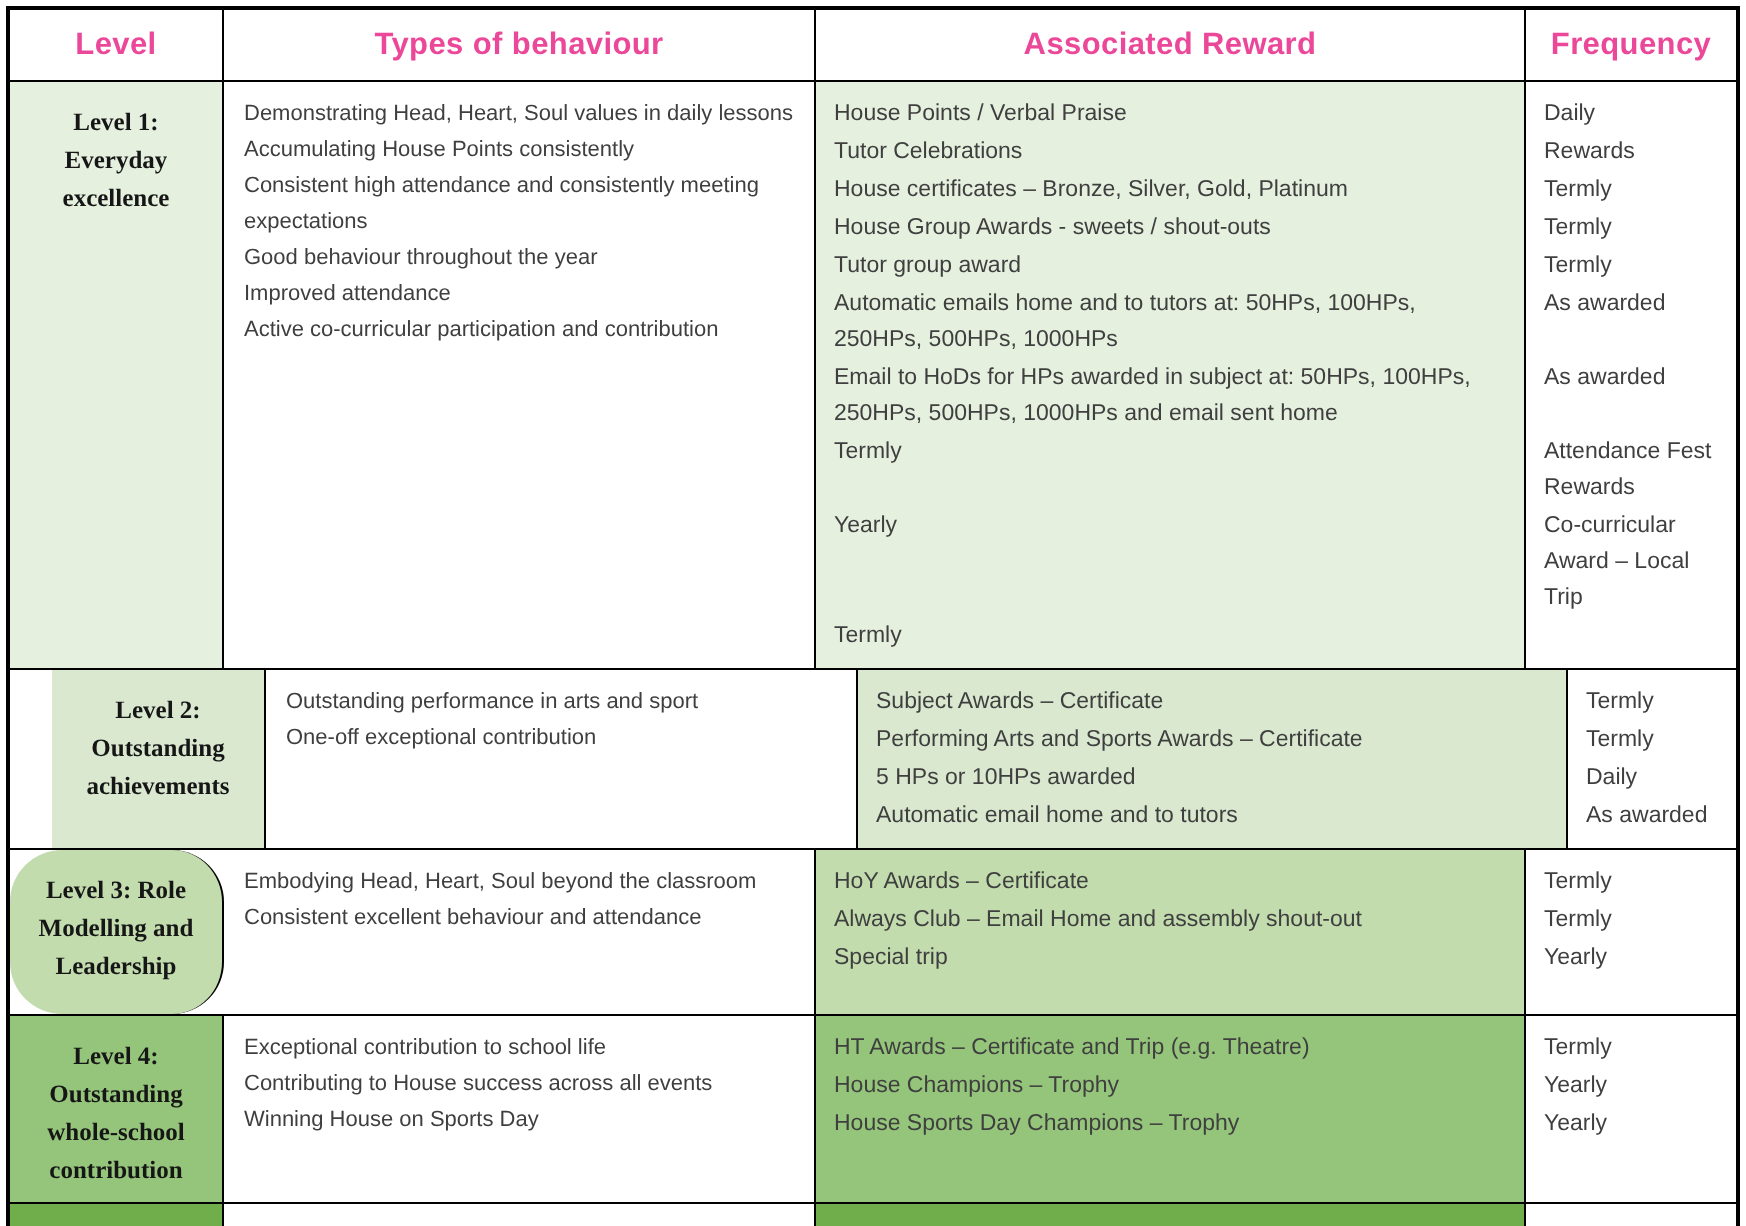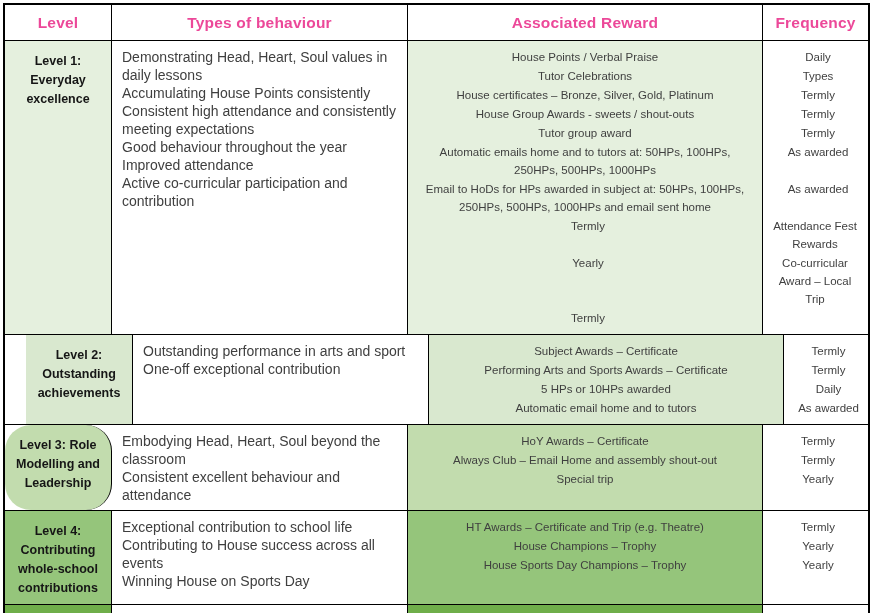--- a/index.html
+++ b/index.html
@@ -18,25 +18,25 @@
   .vline { border-right: 1px solid #000; }
   
   .trow { display: flex; border-top: 1px solid #000; align-items: stretch; }
   #tbody .trow:nth-child(1) { min-height: 240px; }
   #tbody .trow:nth-child(2) { min-height: 84px; padding-left: 21px; }
   #tbody .trow:nth-child(3) { min-height: 83px; }
   #tbody .trow:nth-child(4) { min-height: 88px; }
   #tbody .trow:nth-child(5) { min-height: 66px; }
   .level-cell { width: 107px; border-right: 1px solid #000;
     text-align: center; font-weight: bold; font-size: 12.5px; line-height: 19px;
-    color: #161616; padding: 11px 4px 6px; white-space: pre-line; }
+    color: #161616; padding: 11px 4px 6px; white-space: pre-line; font-family: Liberation Serif, serif; }
   .beh-cell { width: 296px; border-right: 1px solid #000; background: #fff;
-    padding: 7px 10px 6px; font-size: 14px; line-height: 18px; color: #3f3f3f; }
+    padding: 7px 10px 6px; font-size: 11px; line-height: 18px; color: #3f3f3f; }
   .beh-item { margin: 0; }
-  .rf { flex: 1; position: relative; text-align: center; }
+  .rf { flex: 1; position: relative; }
   .rf-bg-r { position: absolute; top: 0; bottom: 0; left: 0; width: 355px;
     border-right: 1px solid #000; }
   .rf-bg-f { position: absolute; top: 0; bottom: 0; left: 356px; right: 0;
     background: #fff; }
   .rf-grid { position: relative; display: grid; grid-template-columns: 355px 1fr;
     align-content: start; padding: 7px 0 6px; font-size: 11.5px; line-height: 18px;
     color: #3f3f3f; }
   .r-item { padding: 0 10px 1px 9px; }
   .f-item { padding: 0 4px 1px 9px; }
 </style>
@@ -62,21 +62,21 @@
           <div class="beh-item">Improved attendance</div>
           <div class="beh-item">Active co-curricular participation and contribution</div>
         </div>
         <div class="rf">
           <div class="rf-bg-r" style="background: rgb(229, 240, 222);"></div>
           <div class="rf-bg-f"></div>
           <div class="rf-grid">
             <div class="r-item">House Points / Verbal Praise</div>
             <div class="f-item">Daily</div>
             <div class="r-item">Tutor Celebrations</div>
-            <div class="f-item">Types</div>
+            <div class="f-item">Rewards</div>
             <div class="r-item">House certificates – Bronze, Silver, Gold, Platinum</div>
             <div class="f-item">Termly</div>
             <div class="r-item">House Group Awards - sweets / shout-outs</div>
             <div class="f-item">Termly</div>
             <div class="r-item">Tutor group award</div>
             <div class="f-item">Termly</div>
             <div class="r-item">Automatic emails home and to tutors at: 50HPs, 100HPs, 250HPs, 500HPs, 1000HPs</div>
             <div class="f-item">As awarded</div>
             <div class="r-item">Email to HoDs for HPs awarded in subject at: 50HPs, 100HPs, 250HPs, 500HPs, 1000HPs and email sent home</div>
             <div class="f-item">As awarded</div>
@@ -124,21 +124,21 @@
             <div class="f-item">Termly</div>
             <div class="r-item">Always Club – Email Home and assembly shout-out</div>
             <div class="f-item">Termly</div>
             <div class="r-item">Special trip</div>
             <div class="f-item">Yearly</div>
           </div>
         </div>
       </div>
       <div class="trow">
         <div class="level-cell" style="background: rgb(149, 197, 123);">Level 4:
-Contributing whole-school contributions</div>
+Outstanding whole-school contribution</div>
         <div class="beh-cell">
           <div class="beh-item">Exceptional contribution to school life</div>
           <div class="beh-item">Contributing to House success across all events</div>
           <div class="beh-item">Winning House on Sports Day</div>
         </div>
         <div class="rf">
           <div class="rf-bg-r" style="background: rgb(149, 197, 123);"></div>
           <div class="rf-bg-f"></div>
           <div class="rf-grid">
             <div class="r-item">HT Awards – Certificate and Trip (e.g. Theatre)</div>

